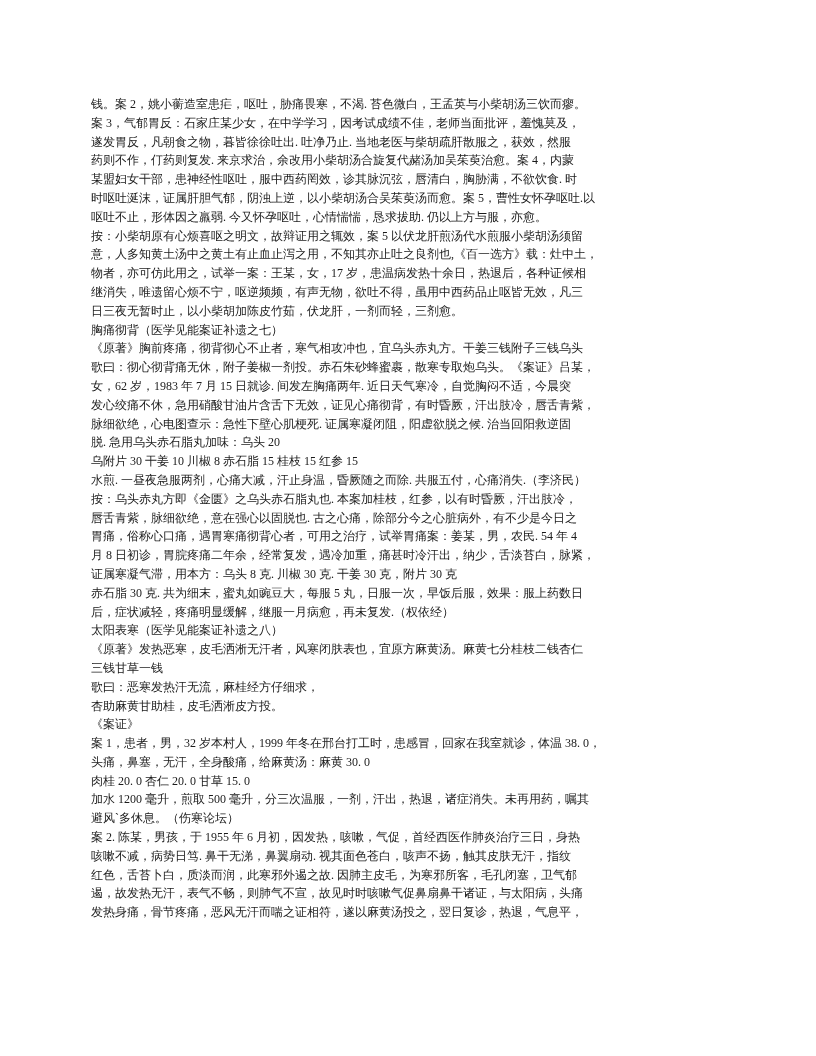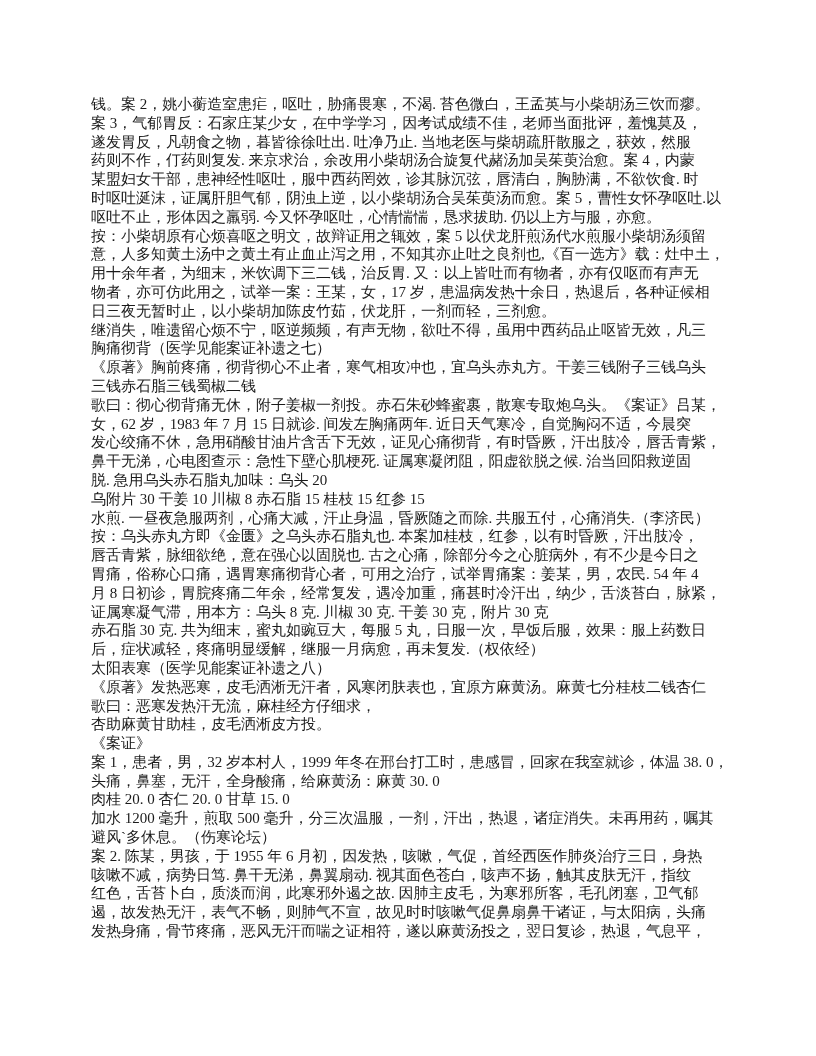--- a/index.html
+++ b/index.html
@@ -13,21 +13,21 @@
     height: 1056px;
     background: #ffffff;
     overflow: hidden;
   }
   .text-block {
     position: absolute;
     left: 91px;
     top: 95px;
     width: 648px;
     font-family: "Liberation Serif", "DejaVu Serif", serif;
-    font-size: 15px;
+    font-size: 12px;
     line-height: 18.8px;
     color: #1a1a1a;
   }
   .text-block .line {
     white-space: pre;
     height: 18.8px;
     overflow: visible;
     font-kerning: none;
   }
 </style>
@@ -38,43 +38,42 @@
   <div class="text-block" id="text-block" style="color: rgb(26, 26, 26);">
       <div class="line">钱。案 2，姚小蘅造室患疟，呕吐，胁痛畏寒，不渴. 苔色微白，王孟英与小柴胡汤三饮而瘳。</div>
       <div class="line">案 3，气郁胃反：石家庄某少女，在中学学习，因考试成绩不佳，老师当面批评，羞愧莫及，</div>
       <div class="line">遂发胃反，凡朝食之物，暮皆徐徐吐出. 吐净乃止. 当地老医与柴胡疏肝散服之，获效，然服</div>
       <div class="line">药则不作，仃药则复发. 来京求治，余改用小柴胡汤合旋复代赭汤加吴茱萸治愈。案 4，内蒙</div>
       <div class="line">某盟妇女干部，患神经性呕吐，服中西药罔效，诊其脉沉弦，唇清白，胸胁满，不欲饮食. 时</div>
       <div class="line">时呕吐涎沫，证属肝胆气郁，阴浊上逆，以小柴胡汤合吴茱萸汤而愈。案 5，曹性女怀孕呕吐.以</div>
       <div class="line">呕吐不止，形体因之羸弱. 今又怀孕呕吐，心情惴惴，恳求拔助. 仍以上方与服，亦愈。</div>
       <div class="line">按：小柴胡原有心烦喜呕之明文，故辩证用之辄效，案 5 以伏龙肝煎汤代水煎服小柴胡汤须留</div>
       <div class="line">意，人多知黄土汤中之黄土有止血止泻之用，不知其亦止吐之良剂也,《百一选方》载：灶中土，</div>
-      <div class="line">用十余年者，为细末，米饮调下三二钱，治反胃. 又：以上皆吐而有物者，亦有仅呕而有声无</div>
       <div class="line">物者，亦可仿此用之，试举一案：王某，女，17 岁，患温病发热十余日，热退后，各种证候相</div>
+      <div class="line">继消失，唯遗留心烦不宁，呕逆频频，有声无物，欲吐不得，虽用中西药品止呕皆无效，凡三</div>
       <div class="line">日三夜无暂时止，以小柴胡加陈皮竹茹，伏龙肝，一剂而轻，三剂愈。</div>
-      <div class="line">继消失，唯遗留心烦不宁，呕逆频频，有声无物，欲吐不得，虽用中西药品止呕皆无效，凡三</div>
       <div class="line">胸痛彻背（医学见能案证补遗之七）</div>
       <div class="line">《原著》胸前疼痛，彻背彻心不止者，寒气相攻冲也，宜乌头赤丸方。干姜三钱附子三钱乌头</div>
-      <div class="line">三钱赤石脂三钱蜀椒二钱</div>
       <div class="line">歌曰：彻心彻背痛无休，附子姜椒一剂投。赤石朱砂蜂蜜裹，散寒专取炮乌头。《案证》吕某，</div>
       <div class="line">女，62 岁，1983 年 7 月 15 日就诊. 间发左胸痛两年. 近日天气寒冷，自觉胸闷不适，今晨突</div>
       <div class="line">发心绞痛不休，急用硝酸甘油片含舌下无效，证见心痛彻背，有时昏厥，汗出肢冷，唇舌青紫，</div>
-      <div class="line">鼻干无涕，心电图查示：急性下壁心肌梗死. 证属寒凝闭阻，阳虚欲脱之候. 治当回阳救逆固</div>
+      <div class="line">脉细欲绝，心电图查示：急性下壁心肌梗死. 证属寒凝闭阻，阳虚欲脱之候. 治当回阳救逆固</div>
       <div class="line">脱. 急用乌头赤石脂丸加味：乌头 20</div>
       <div class="line">乌附片 30 干姜 10 川椒 8 赤石脂 15 桂枝 15 红参 15</div>
       <div class="line">水煎. 一昼夜急服两剂，心痛大减，汗止身温，昏厥随之而除. 共服五付，心痛消失.（李济民）</div>
       <div class="line">按：乌头赤丸方即《金匮》之乌头赤石脂丸也. 本案加桂枝，红参，以有时昏厥，汗出肢冷，</div>
       <div class="line">唇舌青紫，脉细欲绝，意在强心以固脱也. 古之心痛，除部分今之心脏病外，有不少是今日之</div>
       <div class="line">胃痛，俗称心口痛，遇胃寒痛彻背心者，可用之治疗，试举胃痛案：姜某，男，农民. 54 年 4</div>
       <div class="line">月 8 日初诊，胃脘疼痛二年余，经常复发，遇冷加重，痛甚时冷汗出，纳少，舌淡苔白，脉紧，</div>
       <div class="line">证属寒凝气滞，用本方：乌头 8 克. 川椒 30 克. 干姜 30 克，附片 30 克</div>
       <div class="line">赤石脂 30 克. 共为细末，蜜丸如豌豆大，每服 5 丸，日服一次，早饭后服，效果：服上药数日</div>
       <div class="line">后，症状减轻，疼痛明显缓解，继服一月病愈，再未复发.（权依经）</div>
       <div class="line">太阳表寒（医学见能案证补遗之八）</div>
       <div class="line">《原著》发热恶寒，皮毛洒淅无汗者，风寒闭肤表也，宜原方麻黄汤。麻黄七分桂枝二钱杏仁</div>
+      <div class="line">三钱甘草一钱</div>
       <div class="line">歌曰：恶寒发热汗无流，麻桂经方仔细求，</div>
       <div class="line">杏助麻黄甘助桂，皮毛洒淅皮方投。</div>
       <div class="line">《案证》</div>
       <div class="line">案 1，患者，男，32 岁本村人，1999 年冬在邢台打工时，患感冒，回家在我室就诊，体温 38. 0，</div>
       <div class="line">头痛，鼻塞，无汗，全身酸痛，给麻黄汤：麻黄 30. 0</div>
       <div class="line">肉桂 20. 0 杏仁 20. 0 甘草 15. 0</div>
       <div class="line">加水 1200 毫升，煎取 500 毫升，分三次温服，一剂，汗出，热退，诸症消失。未再用药，嘱其</div>
       <div class="line">避风`多休息。（伤寒论坛）</div>
       <div class="line">案 2. 陈某，男孩，于 1955 年 6 月初，因发热，咳嗽，气促，首经西医作肺炎治疗三日，身热</div>
       <div class="line">咳嗽不减，病势日笃. 鼻干无涕，鼻翼扇动. 视其面色苍白，咳声不扬，触其皮肤无汗，指纹</div>

